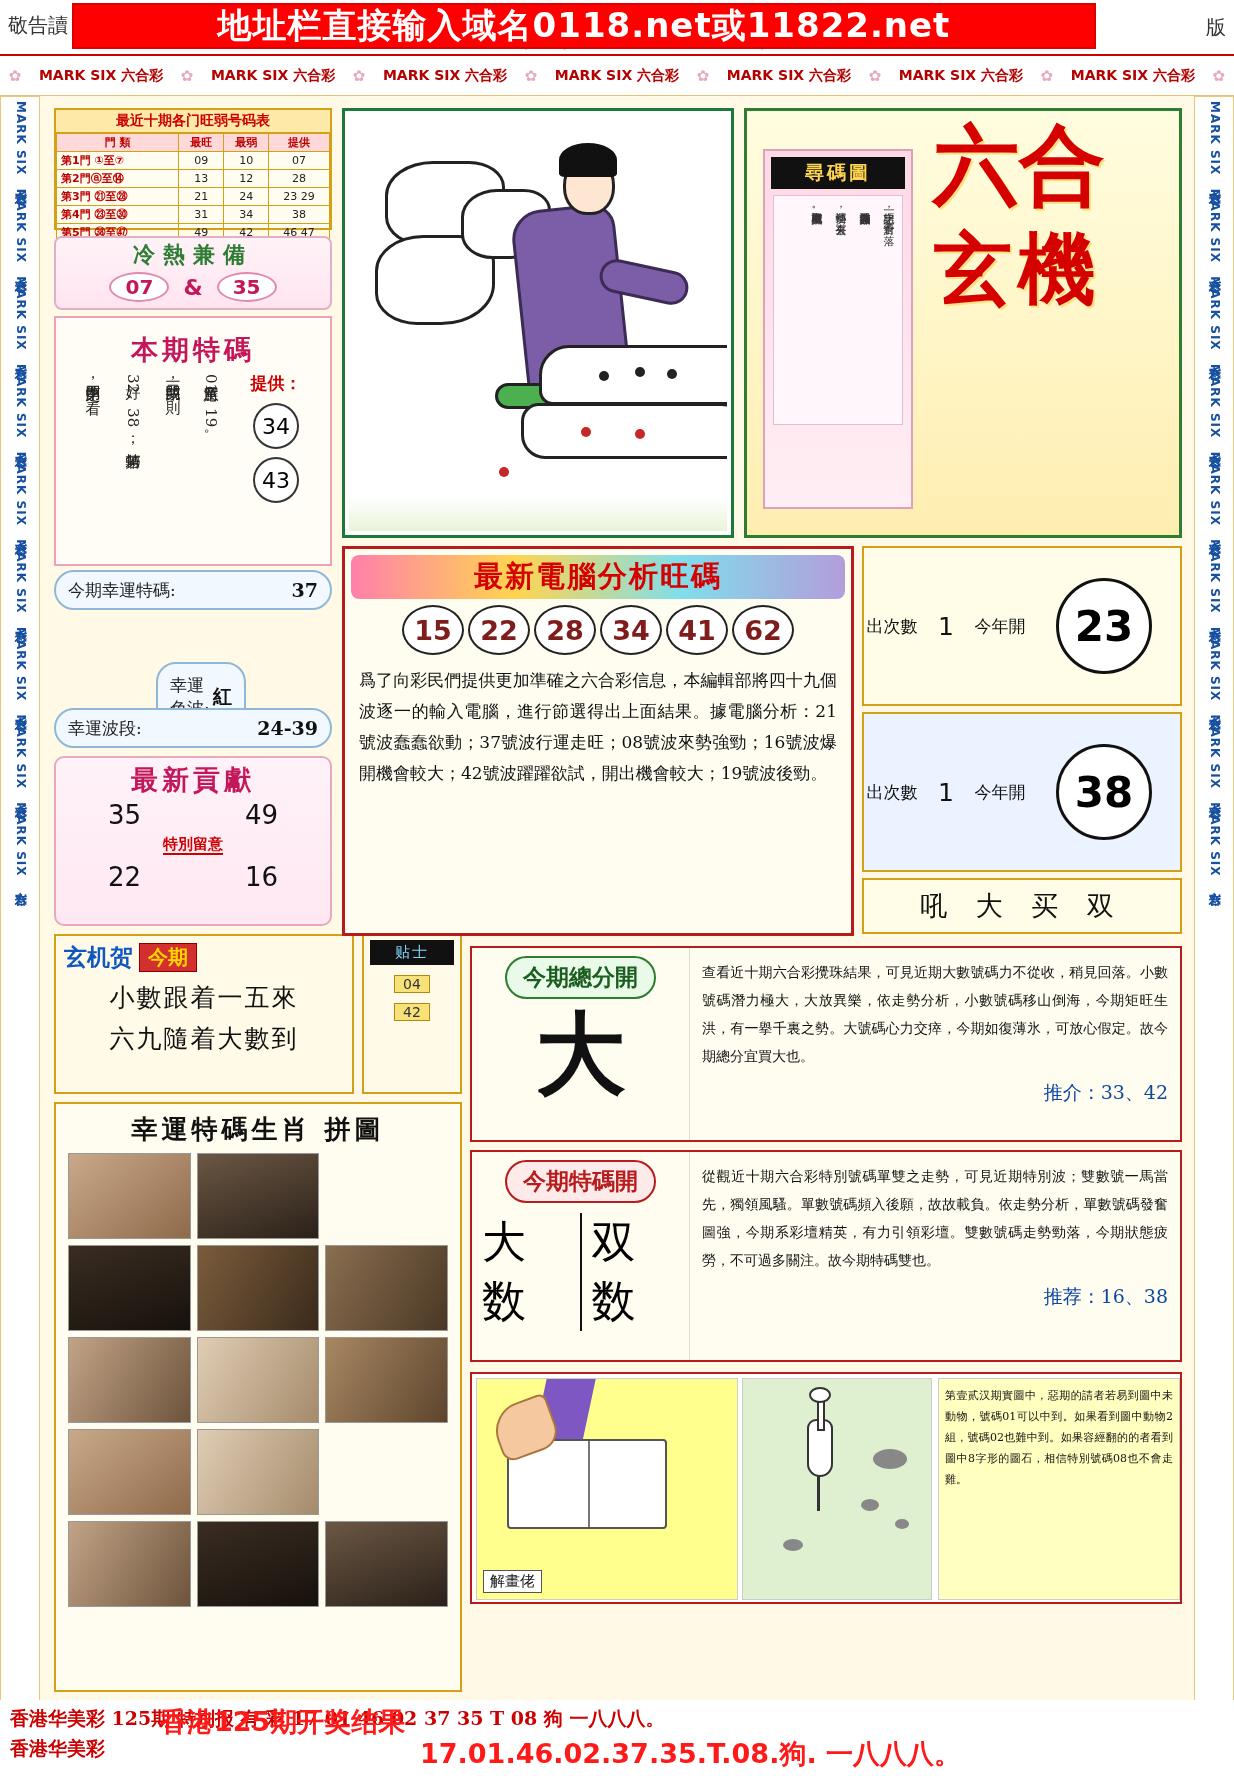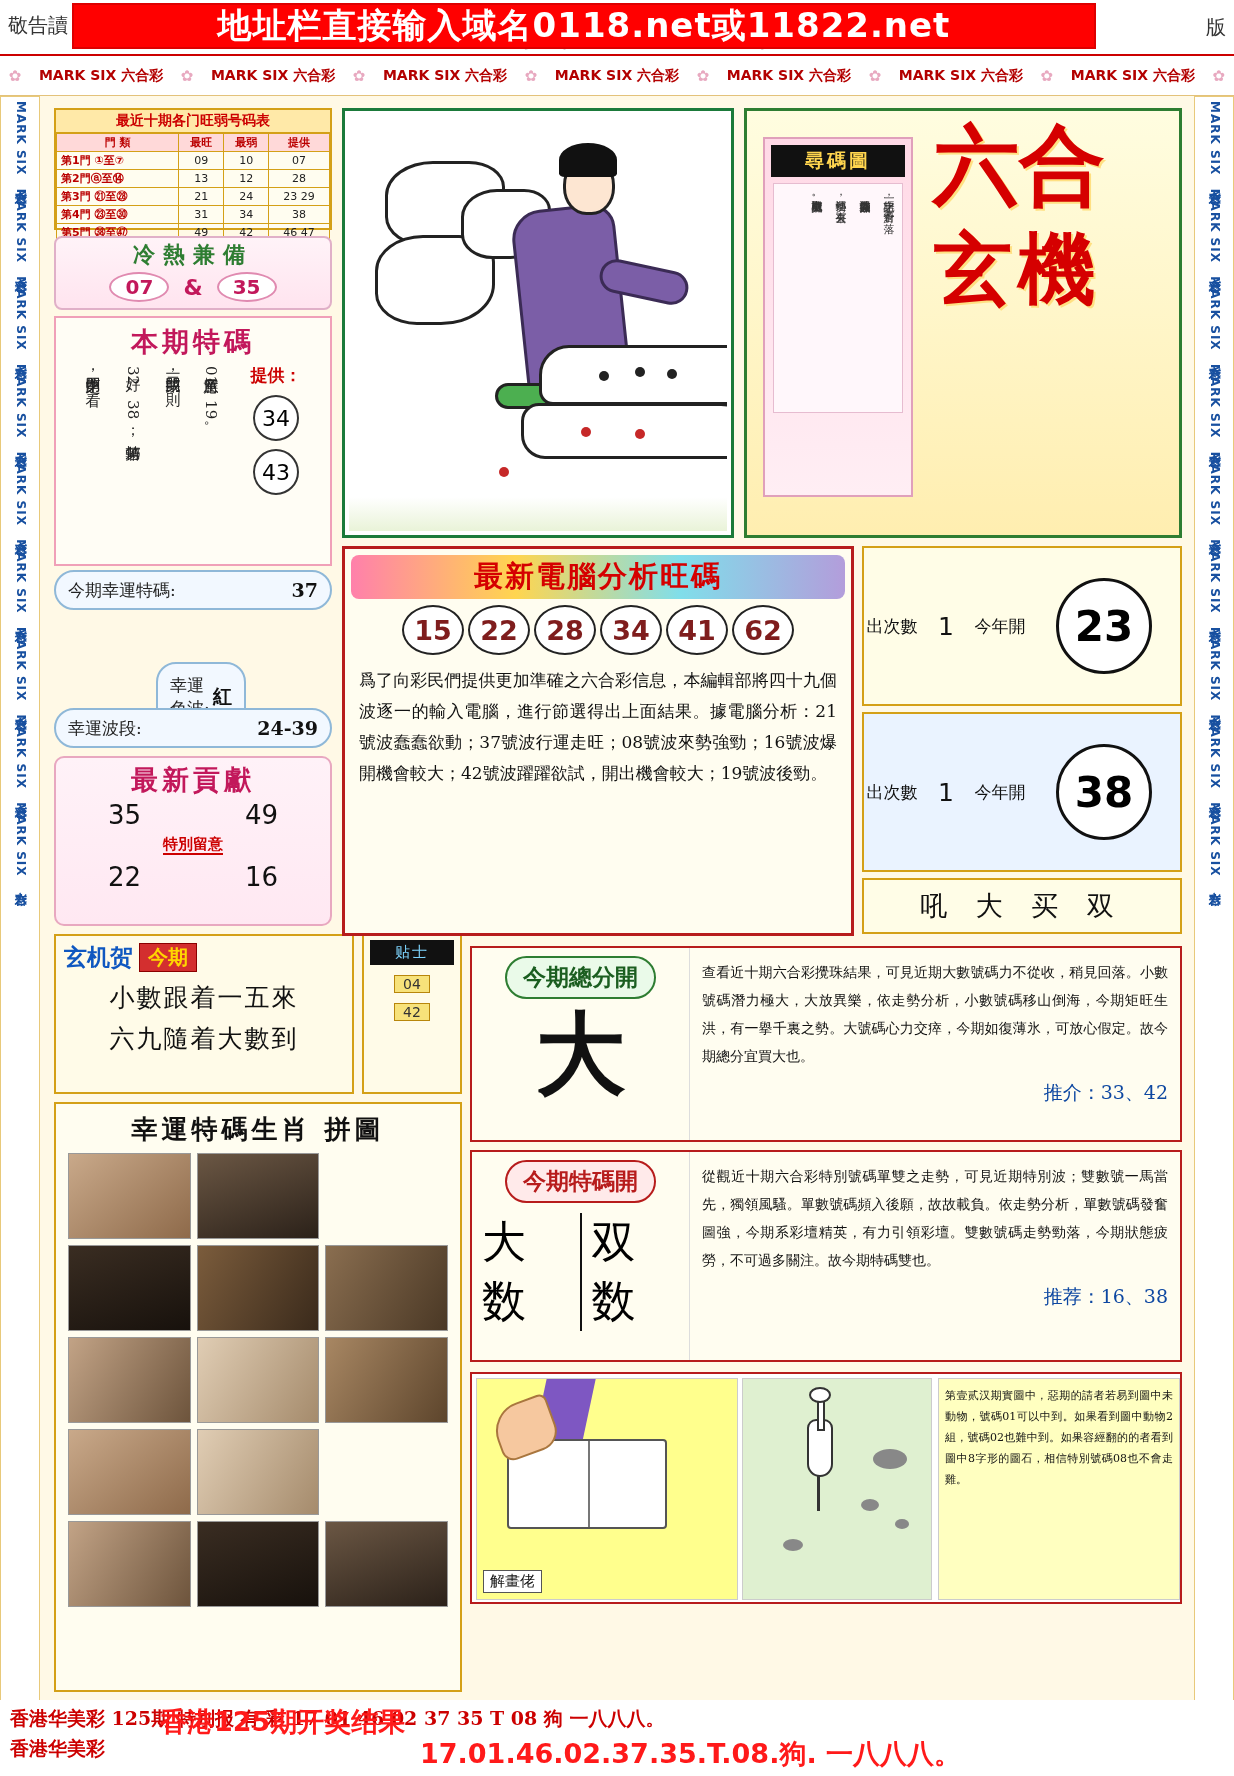--- a/index.html
+++ b/index.html
@@ -96,21 +96,21 @@
   .lenre .row { display:flex; align-items:center; justify-content:center; gap:14px; margin-top:2px;}
   .oval { width:60px; height:30px; border-radius:50%; background:#fff;
     border:2px solid #e08ab0; color:#c2185b; font-weight:bold; font-size:20px;
     display:flex; align-items:center; justify-content:center; }
   .amp { font-size:22px; color:#c2185b; font-weight:bold; }
 
   
   .benqi { left:10px; top:216px; width:278px; height:250px;
     border:2px solid #f0a0b8; background:#fffdf5; }
   .benqi .hd { text-align:center; color:#c2185b; font-size:27px; font-weight:bold;
-    font-family:"DejaVu Serif", serif; letter-spacing:4px; margin-top:6px;}
+    font-family:"DejaVu Serif", serif; letter-spacing:4px; margin-top:14px;}
   .benqi .body { position:relative; height:190px; }
   .vtext { writing-mode:vertical-rl; font-size:15px; color:#222; line-height:22px;
     font-family:"DejaVu Serif", serif; position:absolute; top:6px; }
   .v1 { right:108px; height:170px;}
   .v2 { right:146px; height:170px;}
   .v3 { right:186px; height:170px;}
   .v4 { right:226px; height:170px;}
   .tigong { position:absolute; right:6px; top:4px; width:96px; text-align:center; }
   .tigong .lab { font-size:17px; color:#c00; font-weight:bold; font-family:"DejaVu Serif", serif;}
   .circ { width:46px; height:46px; border-radius:50%; border:2px solid #333;
@@ -203,21 +203,21 @@
 
   
   .logo-panel { left:700px; top:8px; width:438px; height:430px;
     border:3px solid #2e7d32; background:linear-gradient(#fffde0,#ffeeb0); }
   .lp-title { position:absolute; right:10px; top:6px; width:300px; text-align:center;
     color:#d50000; font-weight:bold; font-family:"DejaVu Serif", serif;
     font-size:86px; line-height:96px; text-shadow:2px 2px 0 #ffe082;}
   .lp-sub { position:absolute; right:16px; top:110px; width:290px; text-align:center;
     color:#d50000; font-weight:bold; font-family:"DejaVu Serif", serif;
     font-size:78px; line-height:96px; letter-spacing:6px; text-shadow:2px 2px 0 #ffe082;}
-  .scroll { position:absolute; left:16px; top:26px; width:150px; height:360px;
+  .scroll { position:absolute; left:16px; top:38px; width:150px; height:360px;
     background:linear-gradient(#ffd9e6,#ffeef4); border:2px solid #e0a0bb;}
   .scroll .bar { background:#111; margin:6px; padding:3px 0; text-align:center;}
   .scroll .bar span { color:#ffd54f; font-size:19px; font-weight:bold;
     font-family:"DejaVu Serif", serif; letter-spacing:3px;}
   .scroll .inner { margin:4px 8px; height:230px; background:#fff7fb; border:1px solid #e6bcd0;
     position:relative;}
   .scroll .vt { writing-mode:vertical-rl; font-size:11px; color:#333; line-height:16px;
     position:absolute; top:8px; font-family:"DejaVu Serif", serif;}
 
   

